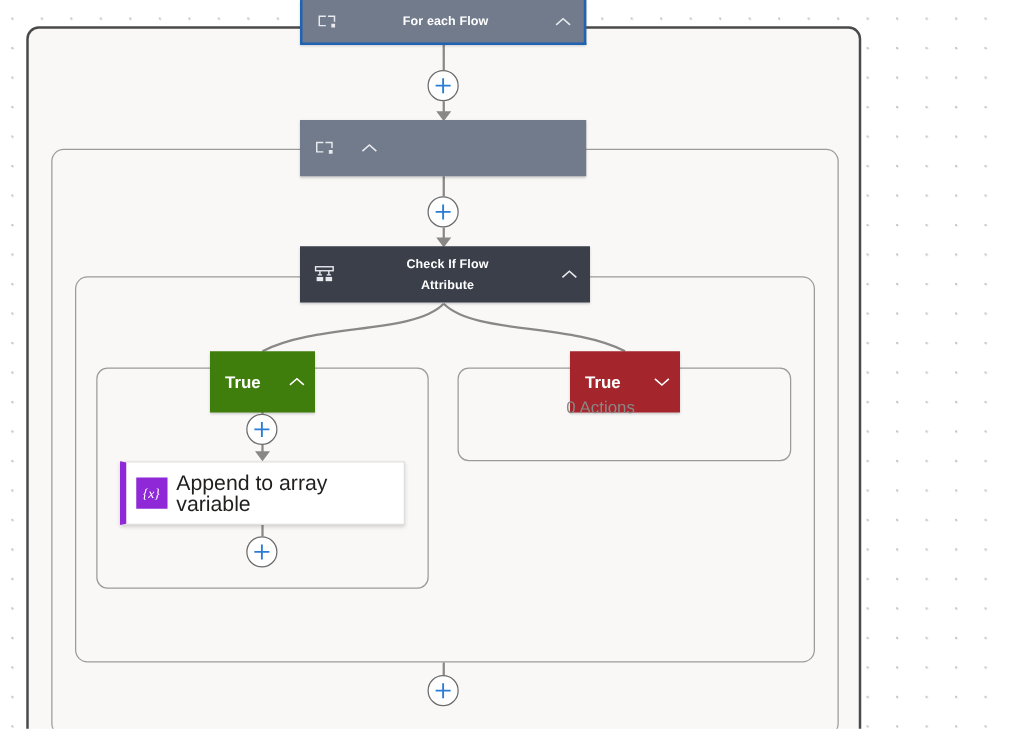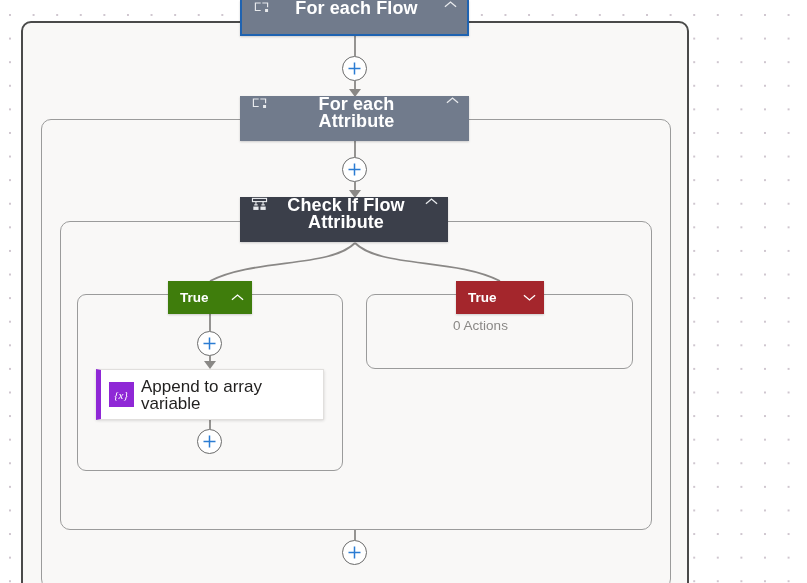--- a/index.html
+++ b/index.html
@@ -88,24 +88,24 @@
   }
   .conn-arrow {
     fill: #8a8886;
   }
 
   
   .node {
     position: absolute;
     box-sizing: border-box;
     display: flex;
-    align-items: flex-start;
+    align-items: center;
     color: #ffffff;
     font-weight: bold;
-    font-size: 18px;
+    font-size: 10px;
     box-shadow: 0 1px 2px rgba(0,0,0,0.18);
   }
   .node .node-icon {
     width: 38px;
     flex: 0 0 38px;
     display: flex;
     align-items: center;
     justify-content: center;
   }
   .node .node-title {
@@ -135,35 +135,35 @@
   .node-foreach-attr {
     left: 240px;
     top: 96px;
     width: 229px;
     height: 45px;
     background: #717b8c;
   }
   .node-condition {
     left: 240px;
     top: 197px;
-    width: 208px;
+    width: 232px;
     height: 45px;
     background: #3b3f4a;
   }
 
   
   .branch-pill {
     position: absolute;
     box-sizing: border-box;
     display: flex;
     align-items: center;
     color: #ffffff;
     font-weight: bold;
     font-size: 13.5px;
-    height: 33px;
+    height: 49px;
     box-shadow: 0 1px 2px rgba(0,0,0,0.18);
   }
   .branch-pill .pill-label {
     padding-left: 12px;
     flex: 1 1 auto;
   }
   .branch-pill .pill-chevron {
     width: 30px;
     flex: 0 0 30px;
     display: flex;
@@ -307,24 +307,20 @@
     </span>
   </div>
 
   <div class="node node-foreach-attr">
     <span class="node-icon">
       <svg width="15" height="15" viewBox="0 0 16 16" xmlns="http://www.w3.org/2000/svg">
         <path d="M1.5 3.2 h5 M9.5 3.2 h5 M14.5 3.2 v4 M1.5 3.2 v8 M1.5 11.2 h5" stroke="#e8eaed" stroke-width="1.25" fill="none" stroke-linecap="square"></path>
         <rect x="11.8" y="9.6" width="3.2" height="3.2" fill="#e8eaed"></rect>
       </svg>
     </span>
-    <span class="node-title">
-      <span>For each</span><br>
-      <span>Attribute</span>
-    </span>
     <span class="node-chevron">
       <svg width="13" height="9" viewBox="0 0 14 9" xmlns="http://www.w3.org/2000/svg">
         <path d="M1 7 L7 1.8 L13 7" stroke="#e8eaed" stroke-width="1.4" fill="none"></path>
       </svg>
     </span>
   </div>
 
   <div class="node node-condition">
     <span class="node-icon">
       <svg width="17" height="15" viewBox="0 0 18 16" xmlns="http://www.w3.org/2000/svg">

